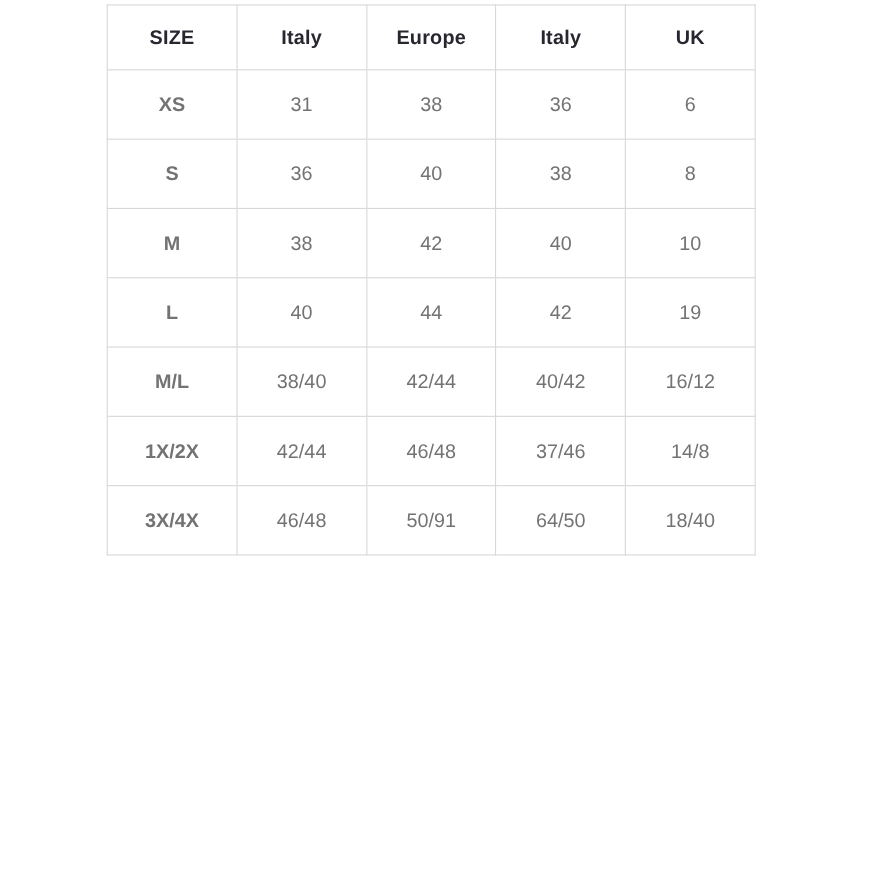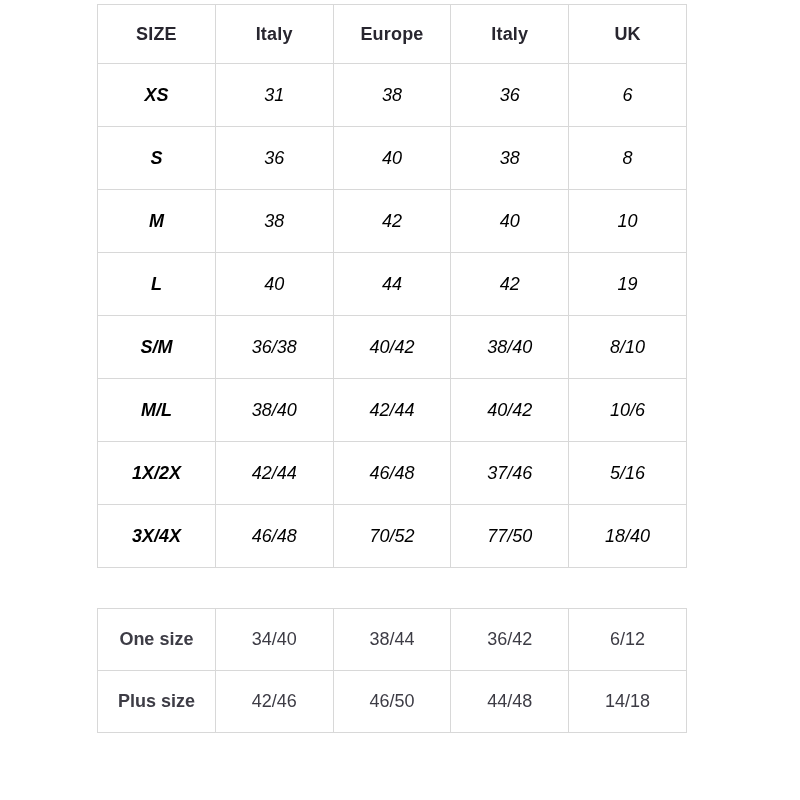--- a/index.html
+++ b/index.html
@@ -33,22 +33,21 @@
   table.main-table th {
     height: 58px;
     font-size: 18px;
     font-weight: bold;
     color: #28262f;
     letter-spacing: 0.2px;
   }
   table.main-table td {
     height: 62px;
     font-size: 18px;
-    color: #000000;
-    font-style: italic;
+    color: #737373;
   }
   td.label-cell {
     font-weight: bold;
     color: #28262f;
   }
   table.extra-table { margin-top: 40px; }
   table.extra-table td {
     height: 61px;
     font-size: 18px;
     color: #3d3c45;
@@ -93,63 +92,38 @@
           <td>10</td>
         </tr>
         <tr>
           <td class="label-cell">L</td>
           <td>40</td>
           <td>44</td>
           <td>42</td>
           <td>19</td>
         </tr>
         <tr>
-          <td class="label-cell">S/M</td>
-          <td>36/38</td>
-          <td>40/42</td>
-          <td>38/40</td>
-          <td>8/10</td>
-        </tr>
-        <tr>
           <td class="label-cell">M/L</td>
           <td>38/40</td>
           <td>42/44</td>
           <td>40/42</td>
-          <td>10/6</td>
+          <td>16/12</td>
         </tr>
         <tr>
           <td class="label-cell">1X/2X</td>
           <td>42/44</td>
           <td>46/48</td>
           <td>37/46</td>
-          <td>5/16</td>
+          <td>14/8</td>
         </tr>
         <tr>
           <td class="label-cell">3X/4X</td>
           <td>46/48</td>
-          <td>70/52</td>
-          <td>77/50</td>
+          <td>50/91</td>
+          <td>64/50</td>
           <td>18/40</td>
         </tr>
       </tbody>
     </table>
 
-    <table class="extra-table">
-      <tbody>
-        <tr>
-          <td class="label-cell">One size</td>
-          <td>34/40</td>
-          <td>38/44</td>
-          <td>36/42</td>
-          <td>6/12</td>
-        </tr>
-        <tr>
-          <td class="label-cell">Plus size</td>
-          <td>42/46</td>
-          <td>46/50</td>
-          <td>44/48</td>
-          <td>14/18</td>
-        </tr>
-      </tbody>
-    </table>
 
   </div>
 </div>
 
 </body></html>

